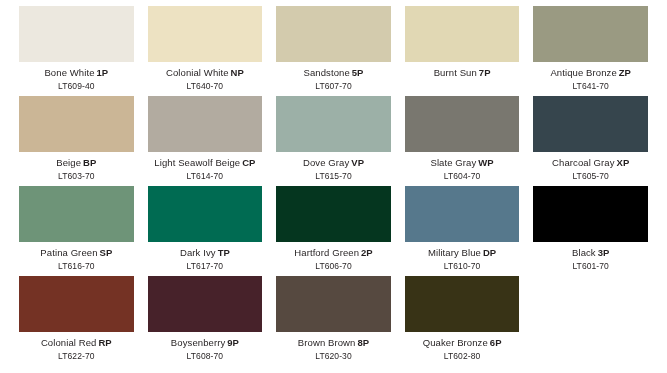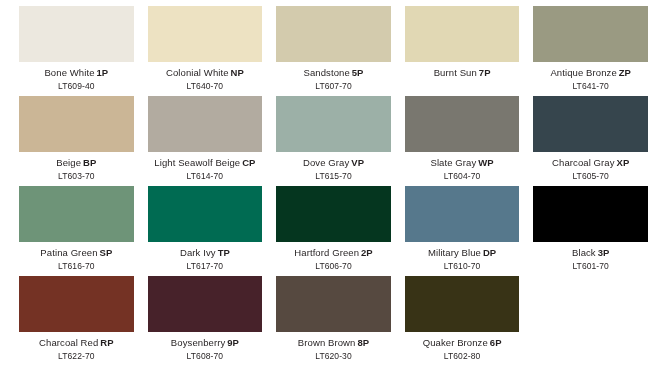--- a/index.html
+++ b/index.html
@@ -180,21 +180,21 @@
         <div class="swatch-caption">
           <div><span class="swatch-title">Black</span><span class="swatch-code">3P</span></div>
           <div class="swatch-number">LT601-70</div>
         </div>
       </div>
     </div>
     <div class="swatch-row">
       <div class="swatch-cell">
         <div class="swatch-chip" style="background-color: rgb(116, 50, 36);"></div>
         <div class="swatch-caption">
-          <div><span class="swatch-title">Charcoal Red</span><span class="swatch-code">RP</span></div>
+          <div><span class="swatch-title">Colonial Red</span><span class="swatch-code">RP</span></div>
           <div class="swatch-number">LT622-70</div>
         </div>
       </div>
       <div class="swatch-cell">
         <div class="swatch-chip" style="background-color: rgb(71, 34, 42);"></div>
         <div class="swatch-caption">
           <div><span class="swatch-title">Boysenberry</span><span class="swatch-code">9P</span></div>
           <div class="swatch-number">LT608-70</div>
         </div>
       </div>

